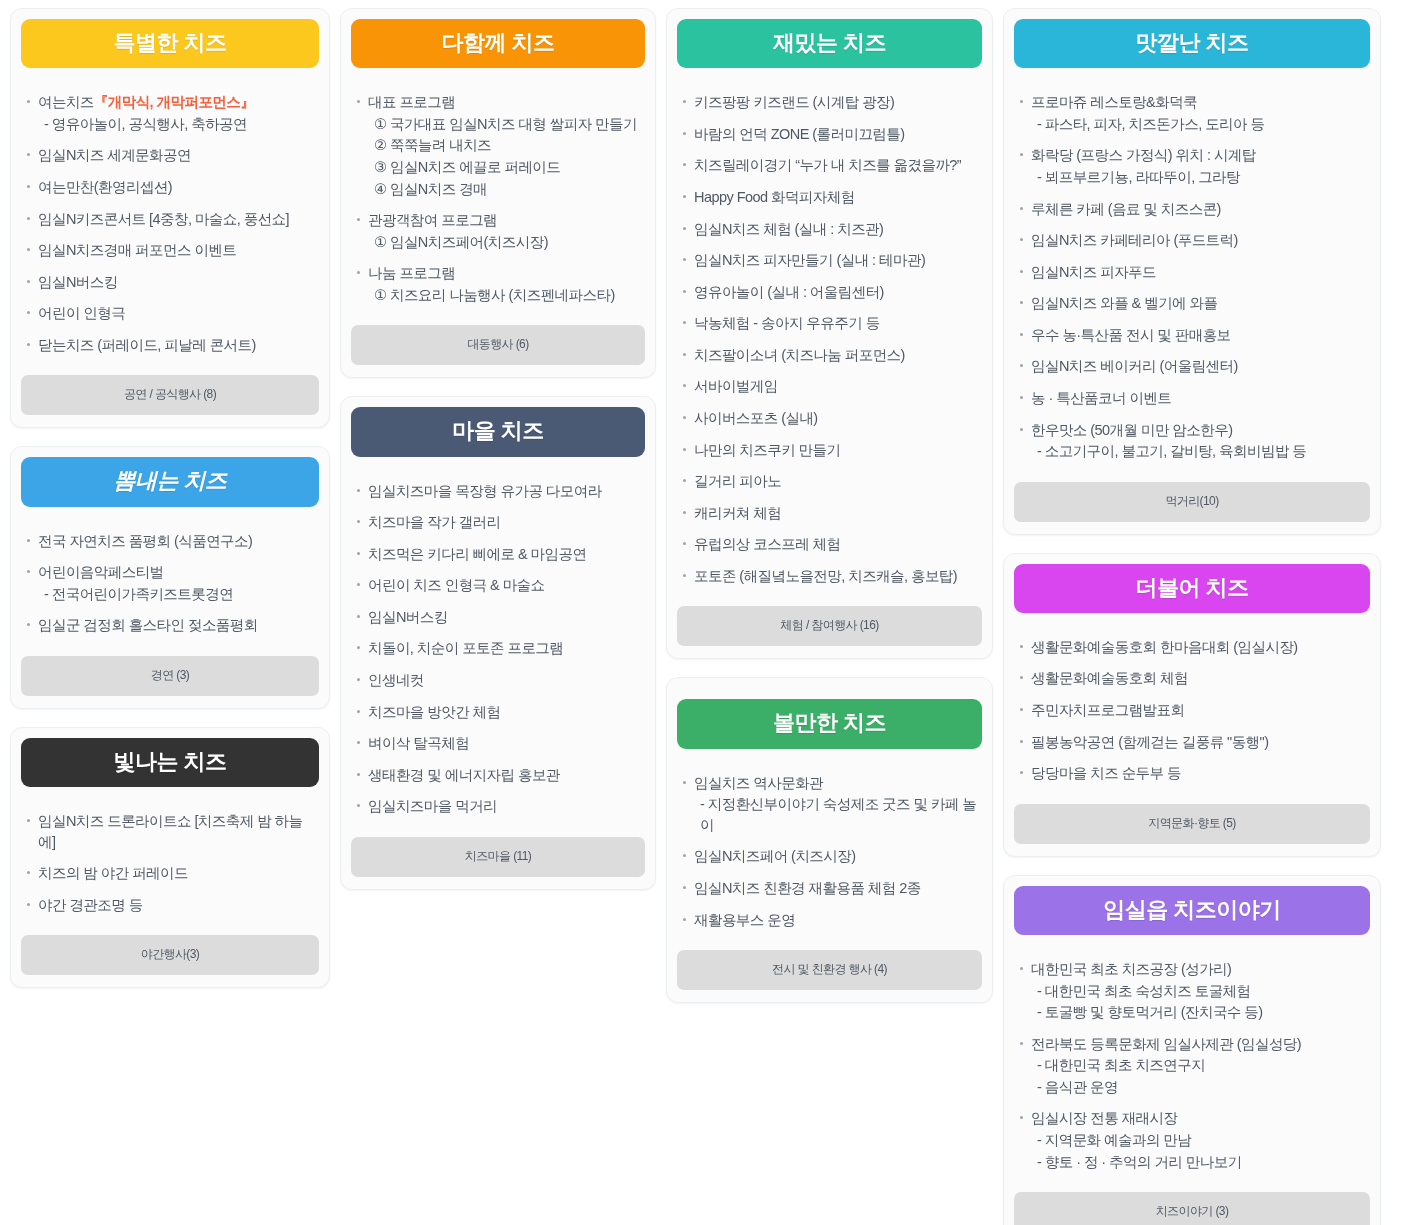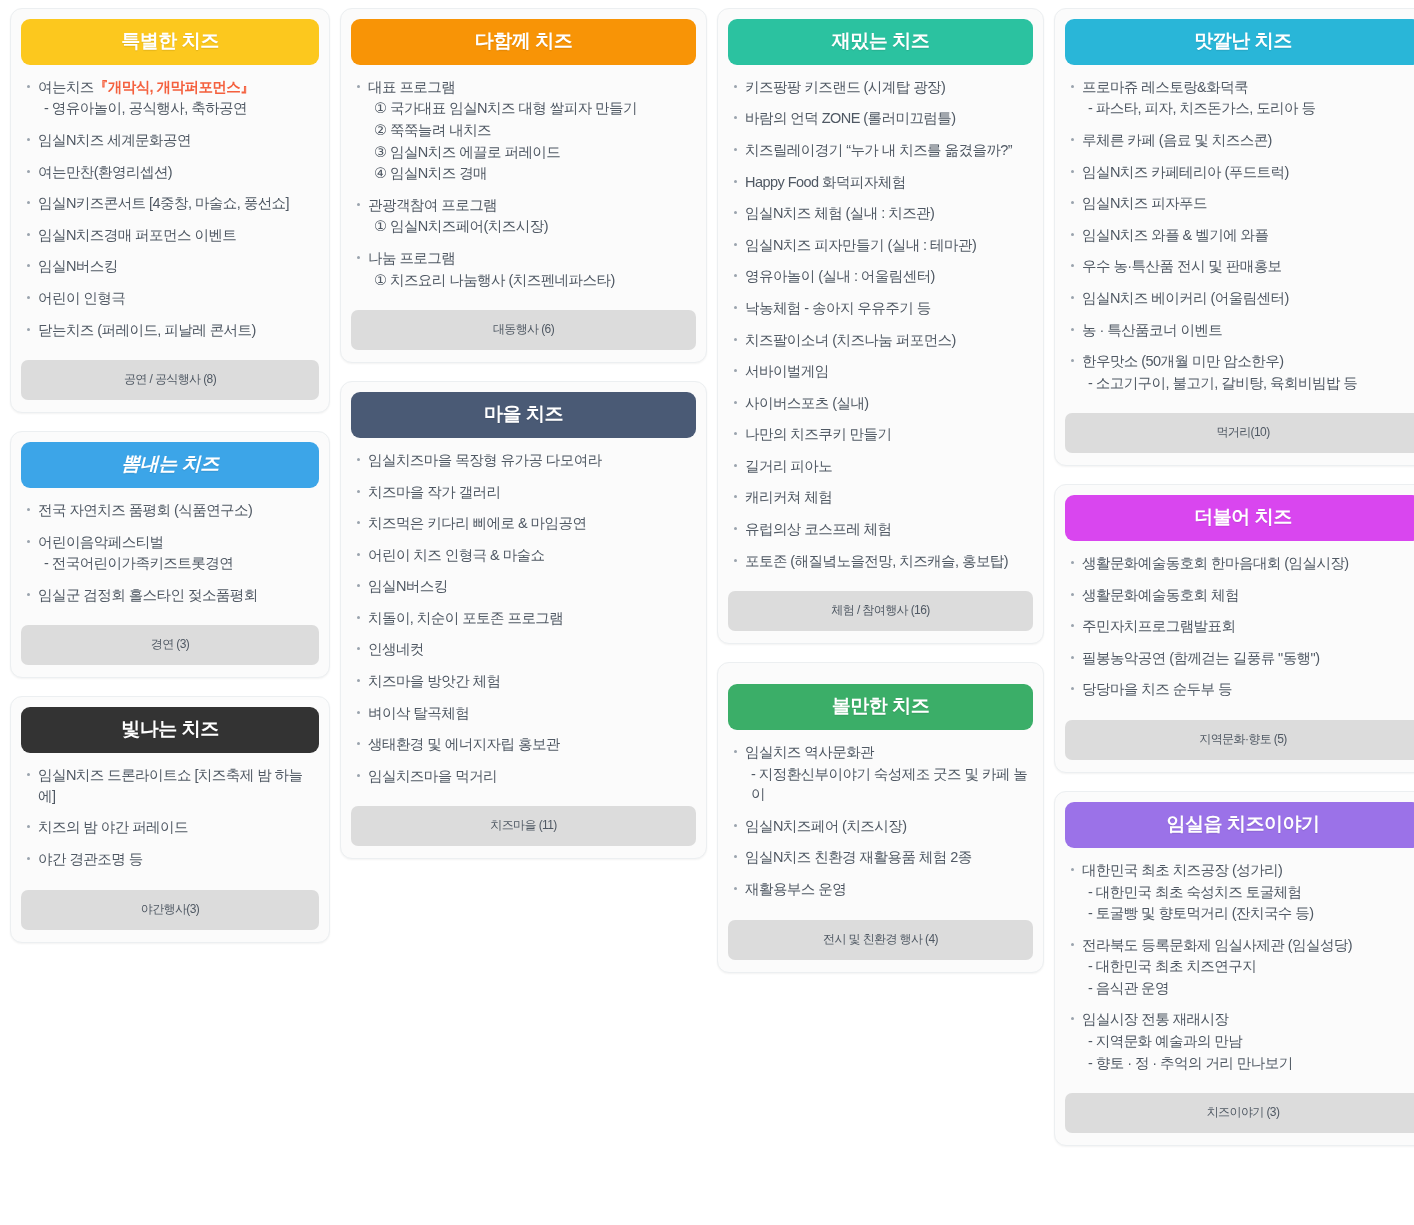--- a/index.html
+++ b/index.html
@@ -19,44 +19,44 @@
     gap: 10px;
     align-items: flex-start;
   }
   .column {
     flex: 0 0 auto;
     display: flex;
     flex-direction: column;
     gap: 18px;
   }
   .col-1 { width: 320px; }
-  .col-2 { width: 367px; }
+  .col-2 { width: 316px; }
   .col-3 { width: 327px; }
   .col-4 { width: 378px; }
 
   .card {
     background: #fbfbfb;
     border: 1px solid #eceff1;
     border-radius: 12px;
     padding: 10px 10px 12px 10px;
     box-shadow: 0 1px 2px rgba(0,0,0,0.05);
   }
   .card-header {
     border-radius: 9px;
     text-align: center;
     color: #ffffff;
     font-weight: bold;
-    font-size: 19px;
+    font-size: 22px;
     letter-spacing: -0.5px;
     padding: 12px 6px 13px 6px;
     line-height: 1.1;
     text-shadow: 0 1px 1px rgba(0,0,0,0.10);
   }
   .card-body {
-    padding: 12px 2px 6px 4px;
+    padding: 24px 2px 6px 4px;
   }
   ul.items {
     list-style: none;
     margin: 0;
     padding: 0;
   }
   ul.items > li {
     position: relative;
     padding-left: 13px;
     margin-bottom: 11px;
@@ -206,20 +206,21 @@
         </div>
         <div class="card-footer">전시 및 친환경 행사 (4)</div>
       </div>
     </div>
     <div class="column col-4">
       <div class="card">
         <div class="card-header" style="background: rgb(41, 182, 216);">맛깔난 치즈</div>
         <div class="card-body">
           <ul class="items">
             <li><span>프로마쥬 레스토랑&amp;화덕쿡</span><span class="sub">- 파스타, 피자, 치즈돈가스, 도리아 등</span></li>
+            <li><span>화락당 (프랑스 가정식) 위치 : 시계탑</span><span class="sub">- 뵈프부르기뇽, 라따뚜이, 그라탕</span></li>
             <li><span>루체른 카페 (음료 및 치즈스콘)</span></li>
             <li><span>임실N치즈 카페테리아 (푸드트럭)</span></li>
             <li><span>임실N치즈 피자푸드</span></li>
             <li><span>임실N치즈 와플 &amp; 벨기에 와플</span></li>
             <li><span>우수 농·특산품 전시 및 판매홍보</span></li>
             <li><span>임실N치즈 베이커리 (어울림센터)</span></li>
             <li><span>농 · 특산품코너 이벤트</span></li>
             <li><span>한우맛소 (50개월 미만 암소한우)</span><span class="sub">- 소고기구이, 불고기, 갈비탕, 육회비빔밥 등</span></li>
           </ul>
         </div>

